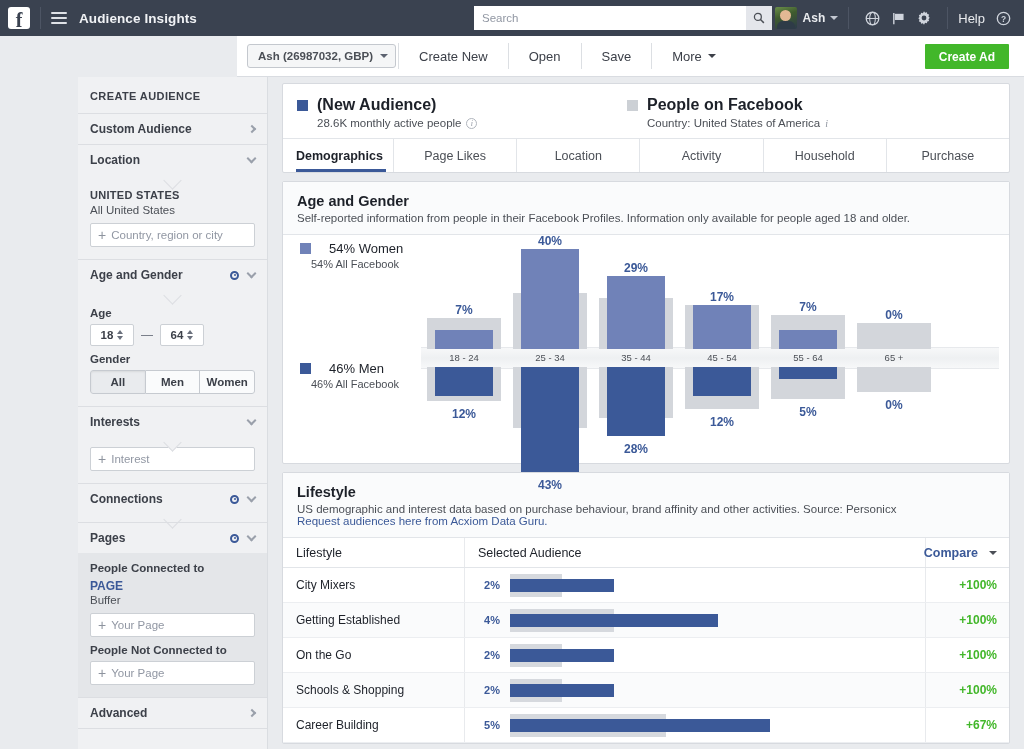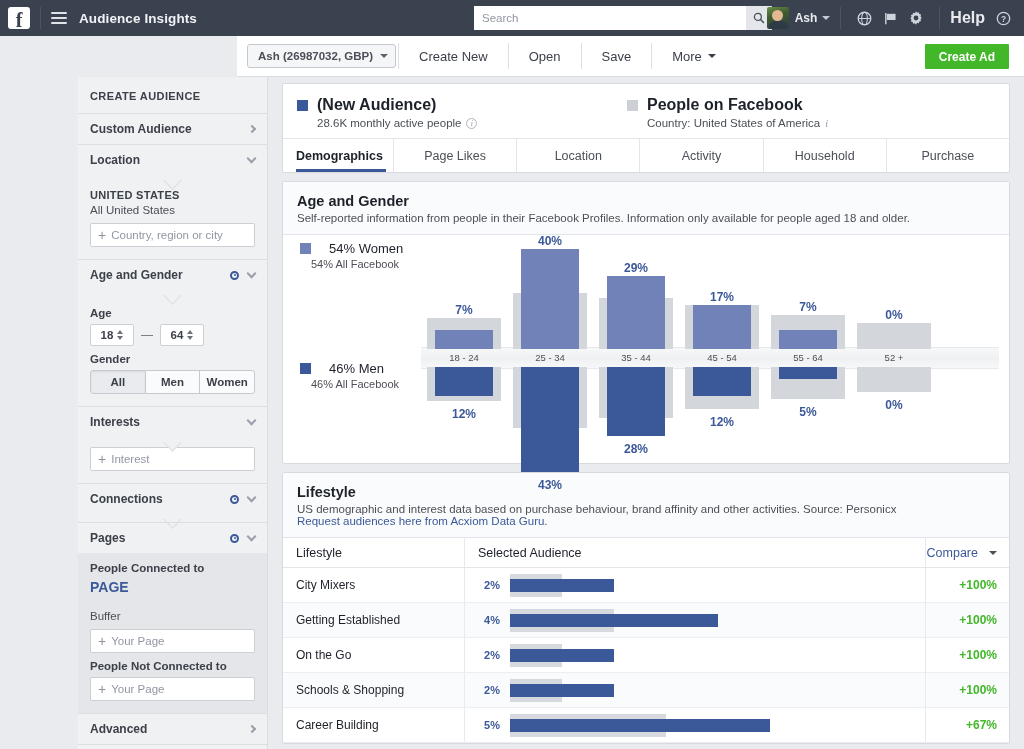--- a/index.html
+++ b/index.html
@@ -58,21 +58,21 @@
     content:""; position:absolute; left:5px; top:3px; width:11px; height:11px;
     border-radius:50%; background:#e3b894;
   }
   .avatar::before {
     content:""; position:absolute; left:2px; bottom:0; width:18px; height:8px;
     border-radius:6px 6px 0 0; background:#2e3b47;
   }
   .uname { color:#e9ebee; font-size:12px; font-weight:bold; margin-left:6px; }
   .caret { width:0;height:0;border-left:4px solid transparent;border-right:4px solid transparent;border-top:4px solid #c3c8d1; margin-left:5px; }
   .icon-btn { width:26px; height:36px; display:flex; align-items:center; justify-content:center; cursor:pointer; }
-  .help-lbl { color:#e9ebee; font-size:16px; font-weight:bold; margin-right:5px; }
+  .help-lbl { color:#e9ebee; font-size:13px; font-weight:normal; margin-right:5px; }
 
   
   .toolbar {
     position:absolute; left:237px; top:36px; right:0; height:41px;
     background:#fff; border-bottom:1px solid #d9dce1;
     display:flex; align-items:center;
   }
   .acct-select {
     margin-left:10px; height:24px; padding:0 22px 0 10px;
     border:1px solid #c4c8ce; border-radius:3px;
@@ -126,21 +126,21 @@
     content:""; position:absolute; left:50%; top:-1px; margin-left:-7px;
     width:12px;height:12px;background:#f0f1f3;
     border-left:1px solid #dcdee2;border-bottom:1px solid #dcdee2;
     transform:rotate(-45deg) skew(0deg);
   }
   .panel { padding:2px 12px 12px 12px; }
   .panel.shaded { background:#e4e6e9; }
   .p-caption { font-size:11px; font-weight:bold; color:#3c4049; letter-spacing:.3px; margin:4px 0 3px; }
   .p-sub { font-size:11.5px; color:#4b4f56; margin-bottom:7px; }
   .p-label { font-size:11.5px; font-weight:bold; color:#3c4049; margin:7px 0 5px; }
-  .p-link { font-size:14px; font-weight:bold; color:#3b5998; margin-bottom:15px; }
+  .p-link { font-size:12px; font-weight:bold; color:#3b5998; margin-bottom:1px; }
   .tag-input {
     width:100%; height:24px; background:#fff; border:1px solid #ccd0d5; border-radius:2px;
     display:flex; align-items:center; padding:0 7px; font-size:11.5px; color:#9197a3; cursor:text;
   }
   .plus { color:#8d939e; font-size:14px; margin-right:5px; line-height:1; }
   .age-row { display:flex; align-items:center; gap:7px; }
   .stepper {
     width:44px;height:22px;background:#fff;border:1px solid #ccd0d5;border-radius:2px;
     display:flex;align-items:center;justify-content:center;gap:4px;
     font-size:11.5px;font-weight:bold;color:#3c4049;cursor:pointer;
@@ -220,21 +220,21 @@
   }
   .axis-lbl {
     position:absolute; left:0; width:86px; text-align:center; top:113px;
     font-size:9.5px; color:#4b4f56; font-weight:normal; z-index:3;
   }
 
   
   .lt-head { display:flex; height:30px; border-bottom:1px solid #e2e5e9; align-items:center; }
   .lt-c1 { width:181px; padding-left:13px; font-size:12.5px; color:#1d2129; }
   .lt-c2 { flex:1; padding-left:13px; font-size:12.5px; color:#1d2129; border-left:1px solid #e8eaed; height:100%; display:flex; align-items:center; }
-  .lt-c3 { width:84px; border-left:1px solid #e8eaed; height:100%; display:flex; align-items:center; justify-content:flex-end; padding-right:12px; gap:6px; font-size:12.5px; color:#3b5998; font-weight:normal; }
+  .lt-c3 { width:84px; border-left:1px solid #e8eaed; height:100%; display:flex; align-items:center; justify-content:flex-end; padding-right:12px; gap:6px; font-size:12.5px; color:#3b5998; font-weight:bold; }
   .lt-c3 .caret { border-top-color:#4b4f56; }
   .lt-row { display:flex; height:35px; border-bottom:1px solid #eceef1; align-items:stretch; }
   .lt-row.alt { background:#fafbfc; }
   .lt-row .lt-c1 { display:flex; align-items:center; font-size:12px; color:#1d2129; }
   .lt-row .lt-c2 { position:relative; padding-left:13px; }
   .pct { font-size:11px; font-weight:bold; color:#3b5998; width:22px; text-align:right; flex:none; }
   .barbox { position:relative; height:100%; flex:1; margin-left:10px; }
   .gbar { position:absolute; left:0; top:6px; height:23px; background:#d6d9de; }
   .bbar { position:absolute; left:0; top:11px; height:13px; background:#3b5998; }
   .lt-row .lt-c3 { color:#42b72a; font-size:12px; font-weight:bold; justify-content:flex-end; }
@@ -530,21 +530,21 @@
             <div class="lbl" style="top: 61.15px;">7%</div>
             <div class="lbl" style="top: 165.85px;">5%</div>
           </div>
           <div class="axis-lbl" style="left: 344px;">55 - 64</div>
           <div class="col" style="left: 430px;">
             <div class="gray-bar" style="top: 83.5px; height: 26.5px;"></div>
             <div class="gray-bar" style="top: 128px; height: 24.5px;"></div>
             <div class="lbl" style="top: 68.5px;">0%</div>
             <div class="lbl" style="top: 158.5px;">0%</div>
           </div>
-          <div class="axis-lbl" style="left: 430px;">52 +</div>
+          <div class="axis-lbl" style="left: 430px;">65 +</div>
         </div>
     </div>
   </div>
 
   <div class="card">
     <div class="sec-head">
       <div class="sec-title">Lifestyle</div>
       <div class="sec-desc">US demographic and interest data based on purchase behaviour, brand affinity and other activities. Source: Personicx</div>
       <a class="sec-link" href="#">Request audiences here from Acxiom Data Guru.</a>
     </div>

